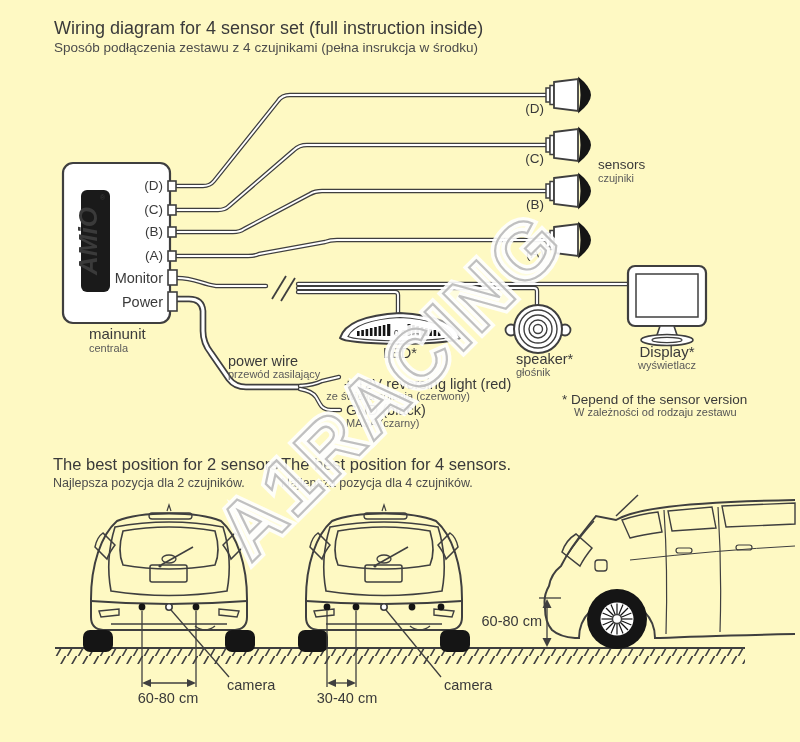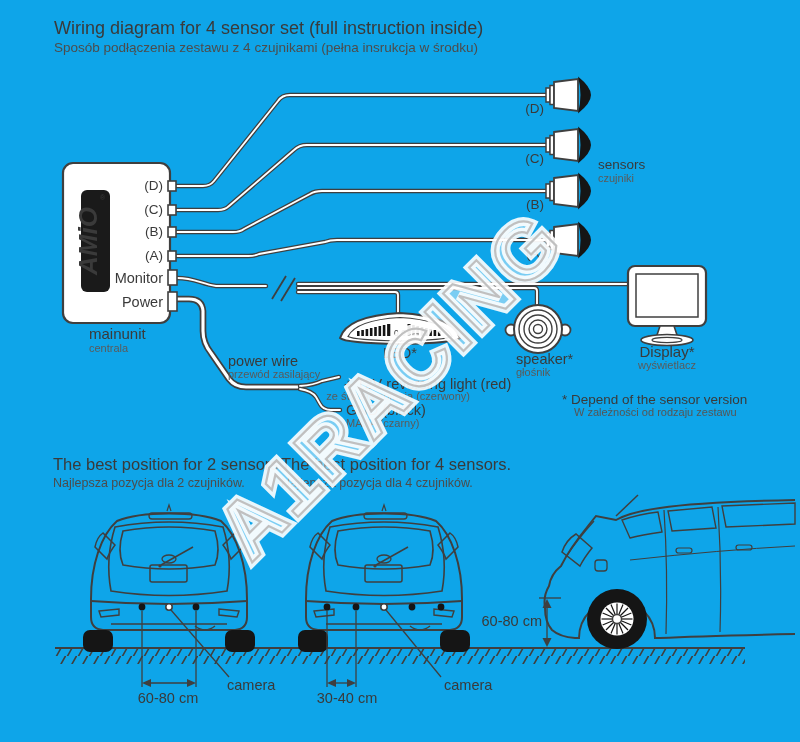--- a/index.html
+++ b/index.html
@@ -1,16 +1,16 @@
 <!DOCTYPE html>
 <html><head>
 <meta charset="utf-8">
 <style>
   html,body{margin:0;padding:0;background:#ffffff;}
-  .canvas{position:relative;width:800px;height:742px;background:#0ea5e9;overflow:hidden;
+  .canvas{position:relative;width:800px;height:742px;background:#fef9c3;overflow:hidden;
           font-family:"Liberation Sans","DejaVu Sans",sans-serif;}
   svg{display:block;}
   text{fill:#3a3a3a;font-family:"Liberation Sans","DejaVu Sans",sans-serif;}
   .t-title{font-size:18px;}
   .t-sub{font-size:13.5px;fill:#4c4c4c;}
   .t-h2{font-size:16.5px;}
   .t-h2sub{font-size:12.5px;fill:#4c4c4c;}
   .t-label{font-size:13.5px;}
   .t-label-lg{font-size:14.5px;}
   .t-pl{font-size:11px;fill:#5a5a5a;}

